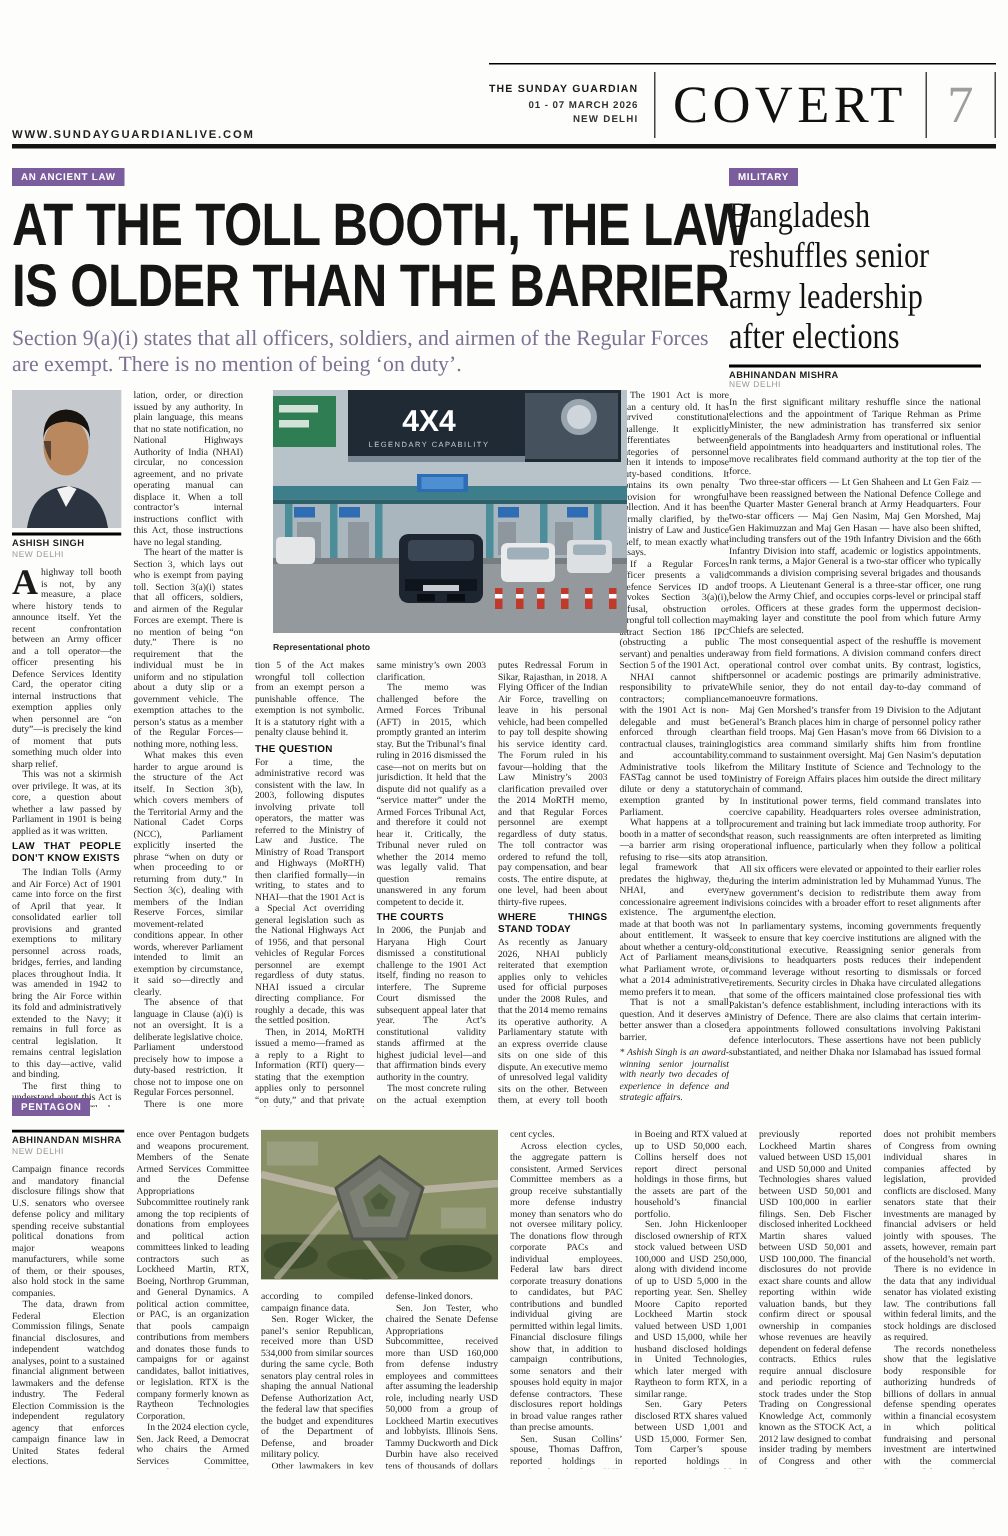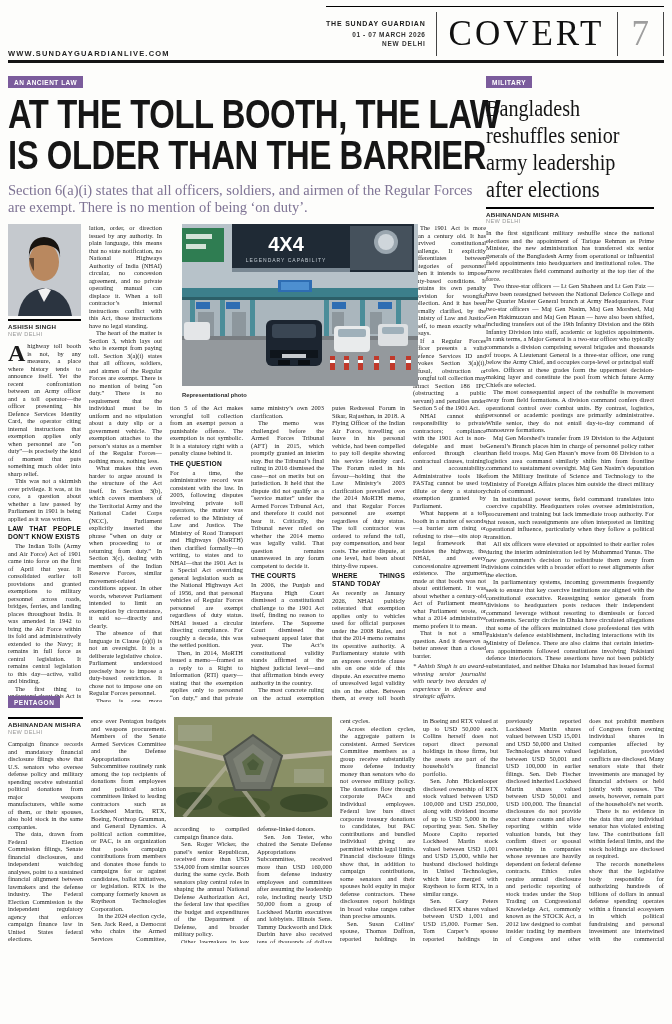--- a/index.html
+++ b/index.html
@@ -4,21 +4,21 @@
 <style>
   * { margin:0; padding:0; box-sizing:border-box; }
   html,body { background:#e9e9e9; }
   .page {
     position:relative; width:672px; height:1024px; margin:0 auto;
     background:#fdfdfb; color:#1b1b1b;
     font-family:"Liberation Serif", serif;
     overflow:hidden; padding:0 8px;
   }
   
-  .masthead { display:flex; justify-content:space-between; align-items:flex-end; padding-top:20px; height:58px; }
+  .masthead { display:flex; justify-content:space-between; align-items:flex-end; padding-top:20px; height:58px;margin-top:36px; }
   .site-url { font-family:"Liberation Sans",sans-serif; font-size:7.5px; font-weight:bold; letter-spacing:1.2px; color:#222; }
   .mast-right { display:flex; align-items:center; height:52px; border-top:1px solid #000000; padding-top:3px; }
   .dateline { text-align:right; font-family:"Liberation Sans",sans-serif; padding-right:10px; line-height:1.5; }
   .paper-name { font-size:7px; font-weight:bold; letter-spacing:.8px; }
   .date-range { font-size:6.5px; font-weight:bold; color:#333; letter-spacing:.6px; }
   .city { font-size:6.5px; font-weight:bold; color:#333; letter-spacing:.8px; }
   .vline { width:1px; height:44px; background:#444; }
   .section-name { font-family:"Liberation Serif",serif; font-size:35px; letter-spacing:3px; padding:0 12px; color:#111; }
   .page-number { font-family:"Liberation Serif",serif; font-size:35px; color:#9e9e9e; padding:0 14px; }
   .thick-rule { height:3px; background:#151515; margin-top:2px; }
@@ -91,21 +91,21 @@
   <div class="thick-rule"></div>
 
   <div class="content-row">
 
     <section class="toll-article">
       <span class="tag">AN ANCIENT LAW</span>
       <h1 class="main-headline">
         <span class="hline">AT THE TOLL BOOTH, THE LAW</span>
         <span class="hline">IS OLDER THAN THE BARRIER</span>
       </h1>
-      <p class="standfirst">Section 6(a)(i) states that all officers, soldiers, and airmen of the Regular Forces are exempt. There is no mention of being ‘on duty’.</p>
+      <p class="standfirst">Section 9(a)(i) states that all officers, soldiers, and airmen of the Regular Forces are exempt. There is no mention of being ‘on duty’.</p>
 
       <div class="main-body">
 
         <div class="ncol">
           <div class="author-photo">
             <svg width="100%" height="100%" viewBox="0 0 73 92" preserveAspectRatio="none">
               <rect width="73" height="92" fill="#cdd1d5"></rect>
               <rect width="73" height="92" fill="#b9bec3" opacity=".4"></rect>
               <path d="M10 92 Q14 66 36 64 Q60 66 64 92 Z" fill="#2b3440"></path>
               <path d="M30 66 L36 78 L43 66 L38 64 Z" fill="#f2f2f2"></path>

